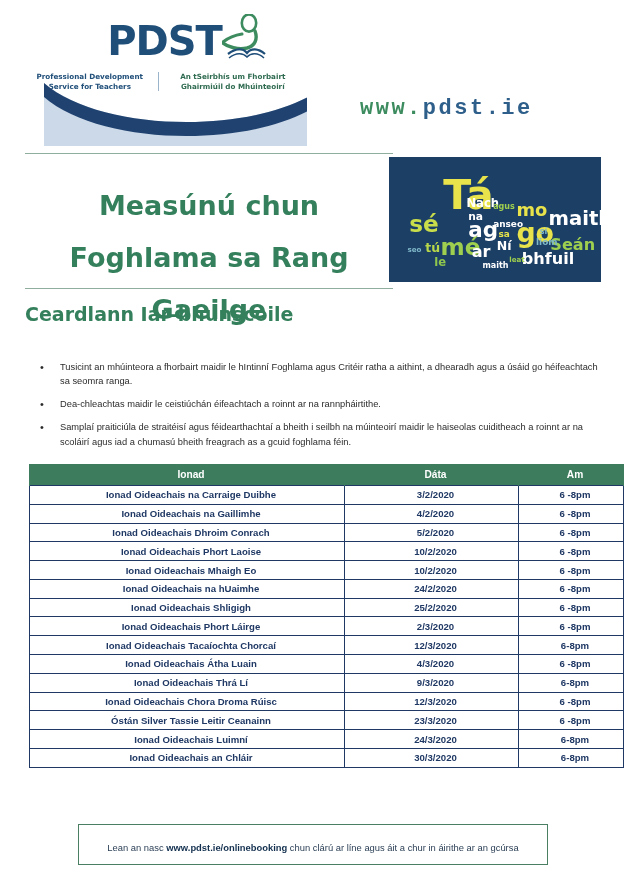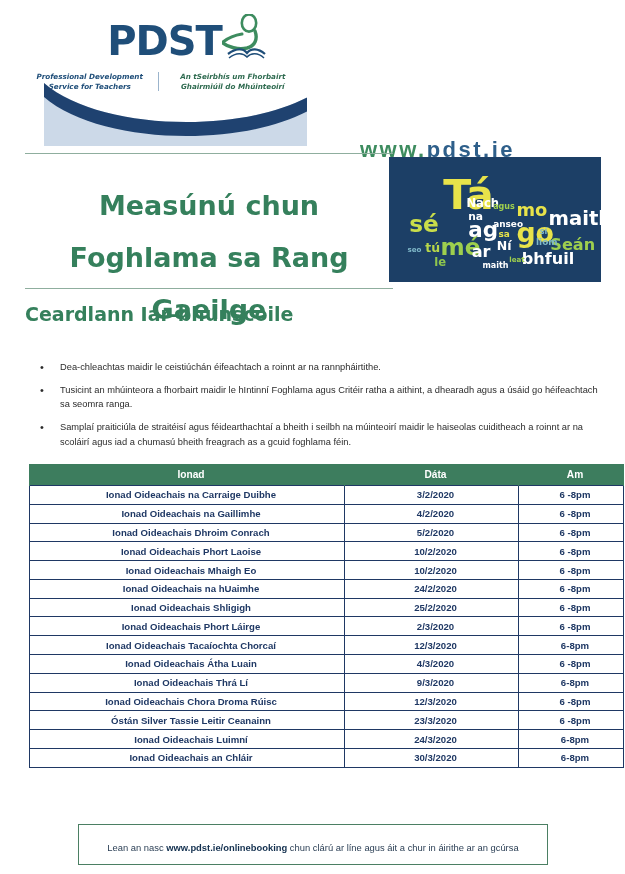--- a/index.html
+++ b/index.html
@@ -56,21 +56,20 @@
     top: 0px;
     width: 46px;
     height: 52px;
   }
   .logo-taglines {
     margin-top: 6px;
     display: flex;
     justify-content: center;
     align-items: flex-start;
     gap: 0;
-    font-style: italic;
   }
   .tagline {
     font-family: "DejaVu Sans", sans-serif;
     font-size: 7.2px;
     font-weight: bold;
     line-height: 1.32;
     color: #1f4e79;
     padding: 0 7px;
   }
   .tagline.ga { color: #2f6b50; border-left: 1px solid #9bb4cc; }
@@ -82,25 +81,24 @@
     left: 22px;
     bottom: 0px;
     width: 285px;
     height: 63px;
   }
 
   .url {
     position: absolute;
     left: 360px;
     top: 96px;
-    font-family: Liberation Sans, sans-serif;
+    font-family: Liberation Mono, monospace;
     font-size: 22px;
     font-weight: bold;
     letter-spacing: 2.5px;
-    margin-top: 41px;
   }
   .url .g { color: #3d8c5f; }
   .url .b { color: #2e5f8a; }
   .url .d { color: #3d8c5f; }
 
   
   .rule {
     position: absolute;
     left: 25px;
     width: 368px;
@@ -308,22 +306,22 @@
       <text x="166" y="76" fill="#ffffff" font-size="22" font-family="&quot;DejaVu Sans&quot;, sans-serif" font-weight="bold">maith</text>
       <text x="168" y="104" fill="#9ecf4e" font-size="18" font-family="&quot;DejaVu Sans&quot;, sans-serif" font-weight="bold">Seán</text>
       <text x="136" y="120" fill="#ffffff" font-size="18" font-family="&quot;DejaVu Sans&quot;, sans-serif" font-weight="bold">bhfuil</text>
       <text x="152" y="98" fill="#7fb8c9" font-size="10" font-family="&quot;DejaVu Sans&quot;, sans-serif" font-weight="bold">liom</text>
       <text x="156" y="86" fill="#7fb8c9" font-size="9" font-family="&quot;DejaVu Sans&quot;, sans-serif" font-weight="bold">sí</text>
       <text x="122" y="118" fill="#9ecf4e" font-size="8" font-family="&quot;DejaVu Sans&quot;, sans-serif" font-weight="bold">leat</text>
     </svg>
 </div>
 
 <ul class="bullets">
+  <li>Tusicint an mhúinteora a fhorbairt maidir le hIntinní Foghlama agus Critéir ratha a aithint, a dhearadh agus a úsáid go héifeachtach sa seomra ranga.</li>
   <li>Dea-chleachtas maidir le ceistiúchán éifeachtach a roinnt ar na rannpháirtithe.</li>
-  <li>Tusicint an mhúinteora a fhorbairt maidir le hIntinní Foghlama agus Critéir ratha a aithint, a dhearadh agus a úsáid go héifeachtach sa seomra ranga.</li>
   <li>Samplaí praiticiúla de straitéisí agus féidearthachtaí a bheith i seilbh na múinteoirí maidir le haiseolas cuiditheach a roinnt ar na scoláirí agus iad a chumasú bheith freagrach as a gcuid foghlama féin.</li>
 </ul>
 
 <table class="sched">
   <thead>
     <tr>
       <th class="col-ionad">Ionad</th>
       <th class="col-data">Dáta</th>
       <th class="col-am">Am</th>
     </tr>

